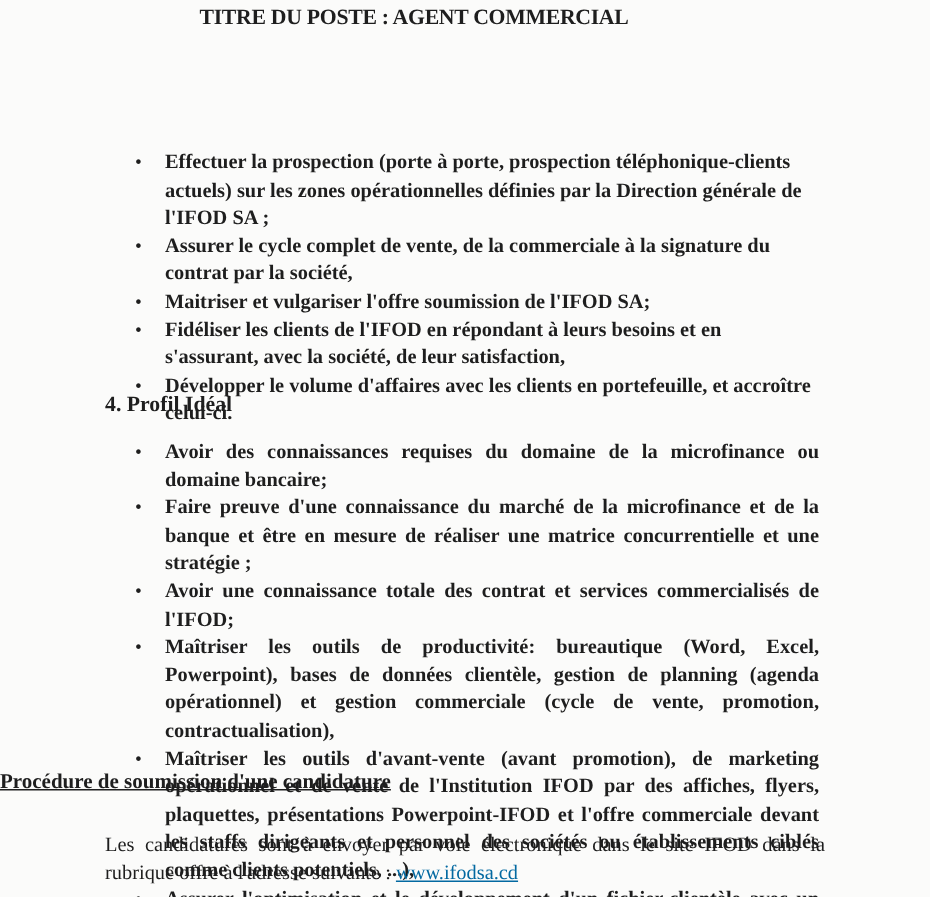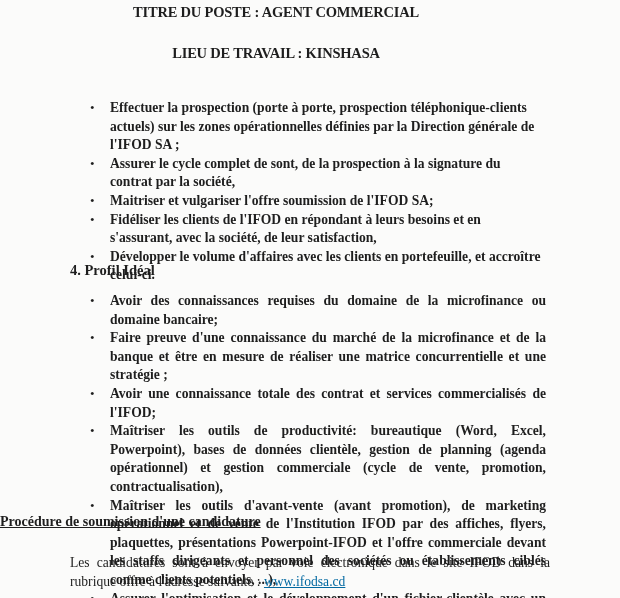--- a/index.html
+++ b/index.html
@@ -42,30 +42,29 @@
     position:absolute; top:553px; left:70px; width:480px;
     font-size:13.6px; line-height:19px; text-align:justify;
   }
   .link { color:#3d8fb8; text-decoration:underline; cursor:pointer; }
 </style>
 </head>
 <body>
 
 <div class="page">
   <div class="title t1">TITRE DU POSTE : AGENT COMMERCIAL</div>
-  <div class="title t2">LIEU DE TRAVAIL : KINSHASA</div>
 
   <ul class="list l1">
     <li>
         <span class="bullet">•</span>
         <span class="txt">Effectuer la prospection (porte à porte, prospection téléphonique-clients actuels) sur les zones opérationnelles définies par la Direction générale de l'IFOD SA ;</span>
       </li>
     <li>
         <span class="bullet">•</span>
-        <span class="txt">Assurer le cycle complet de sont, de la prospection à la signature du contrat par la société,</span>
+        <span class="txt">Assurer le cycle complet de vente, de la commerciale à la signature du contrat par la société,</span>
       </li>
     <li>
         <span class="bullet">•</span>
         <span class="txt">Maitriser et vulgariser l'offre soumission de l'IFOD SA;</span>
       </li>
     <li>
         <span class="bullet">•</span>
         <span class="txt">Fidéliser les clients de l'IFOD en répondant à leurs besoins et en s'assurant, avec la société, de leur satisfaction,</span>
       </li>
     <li>

